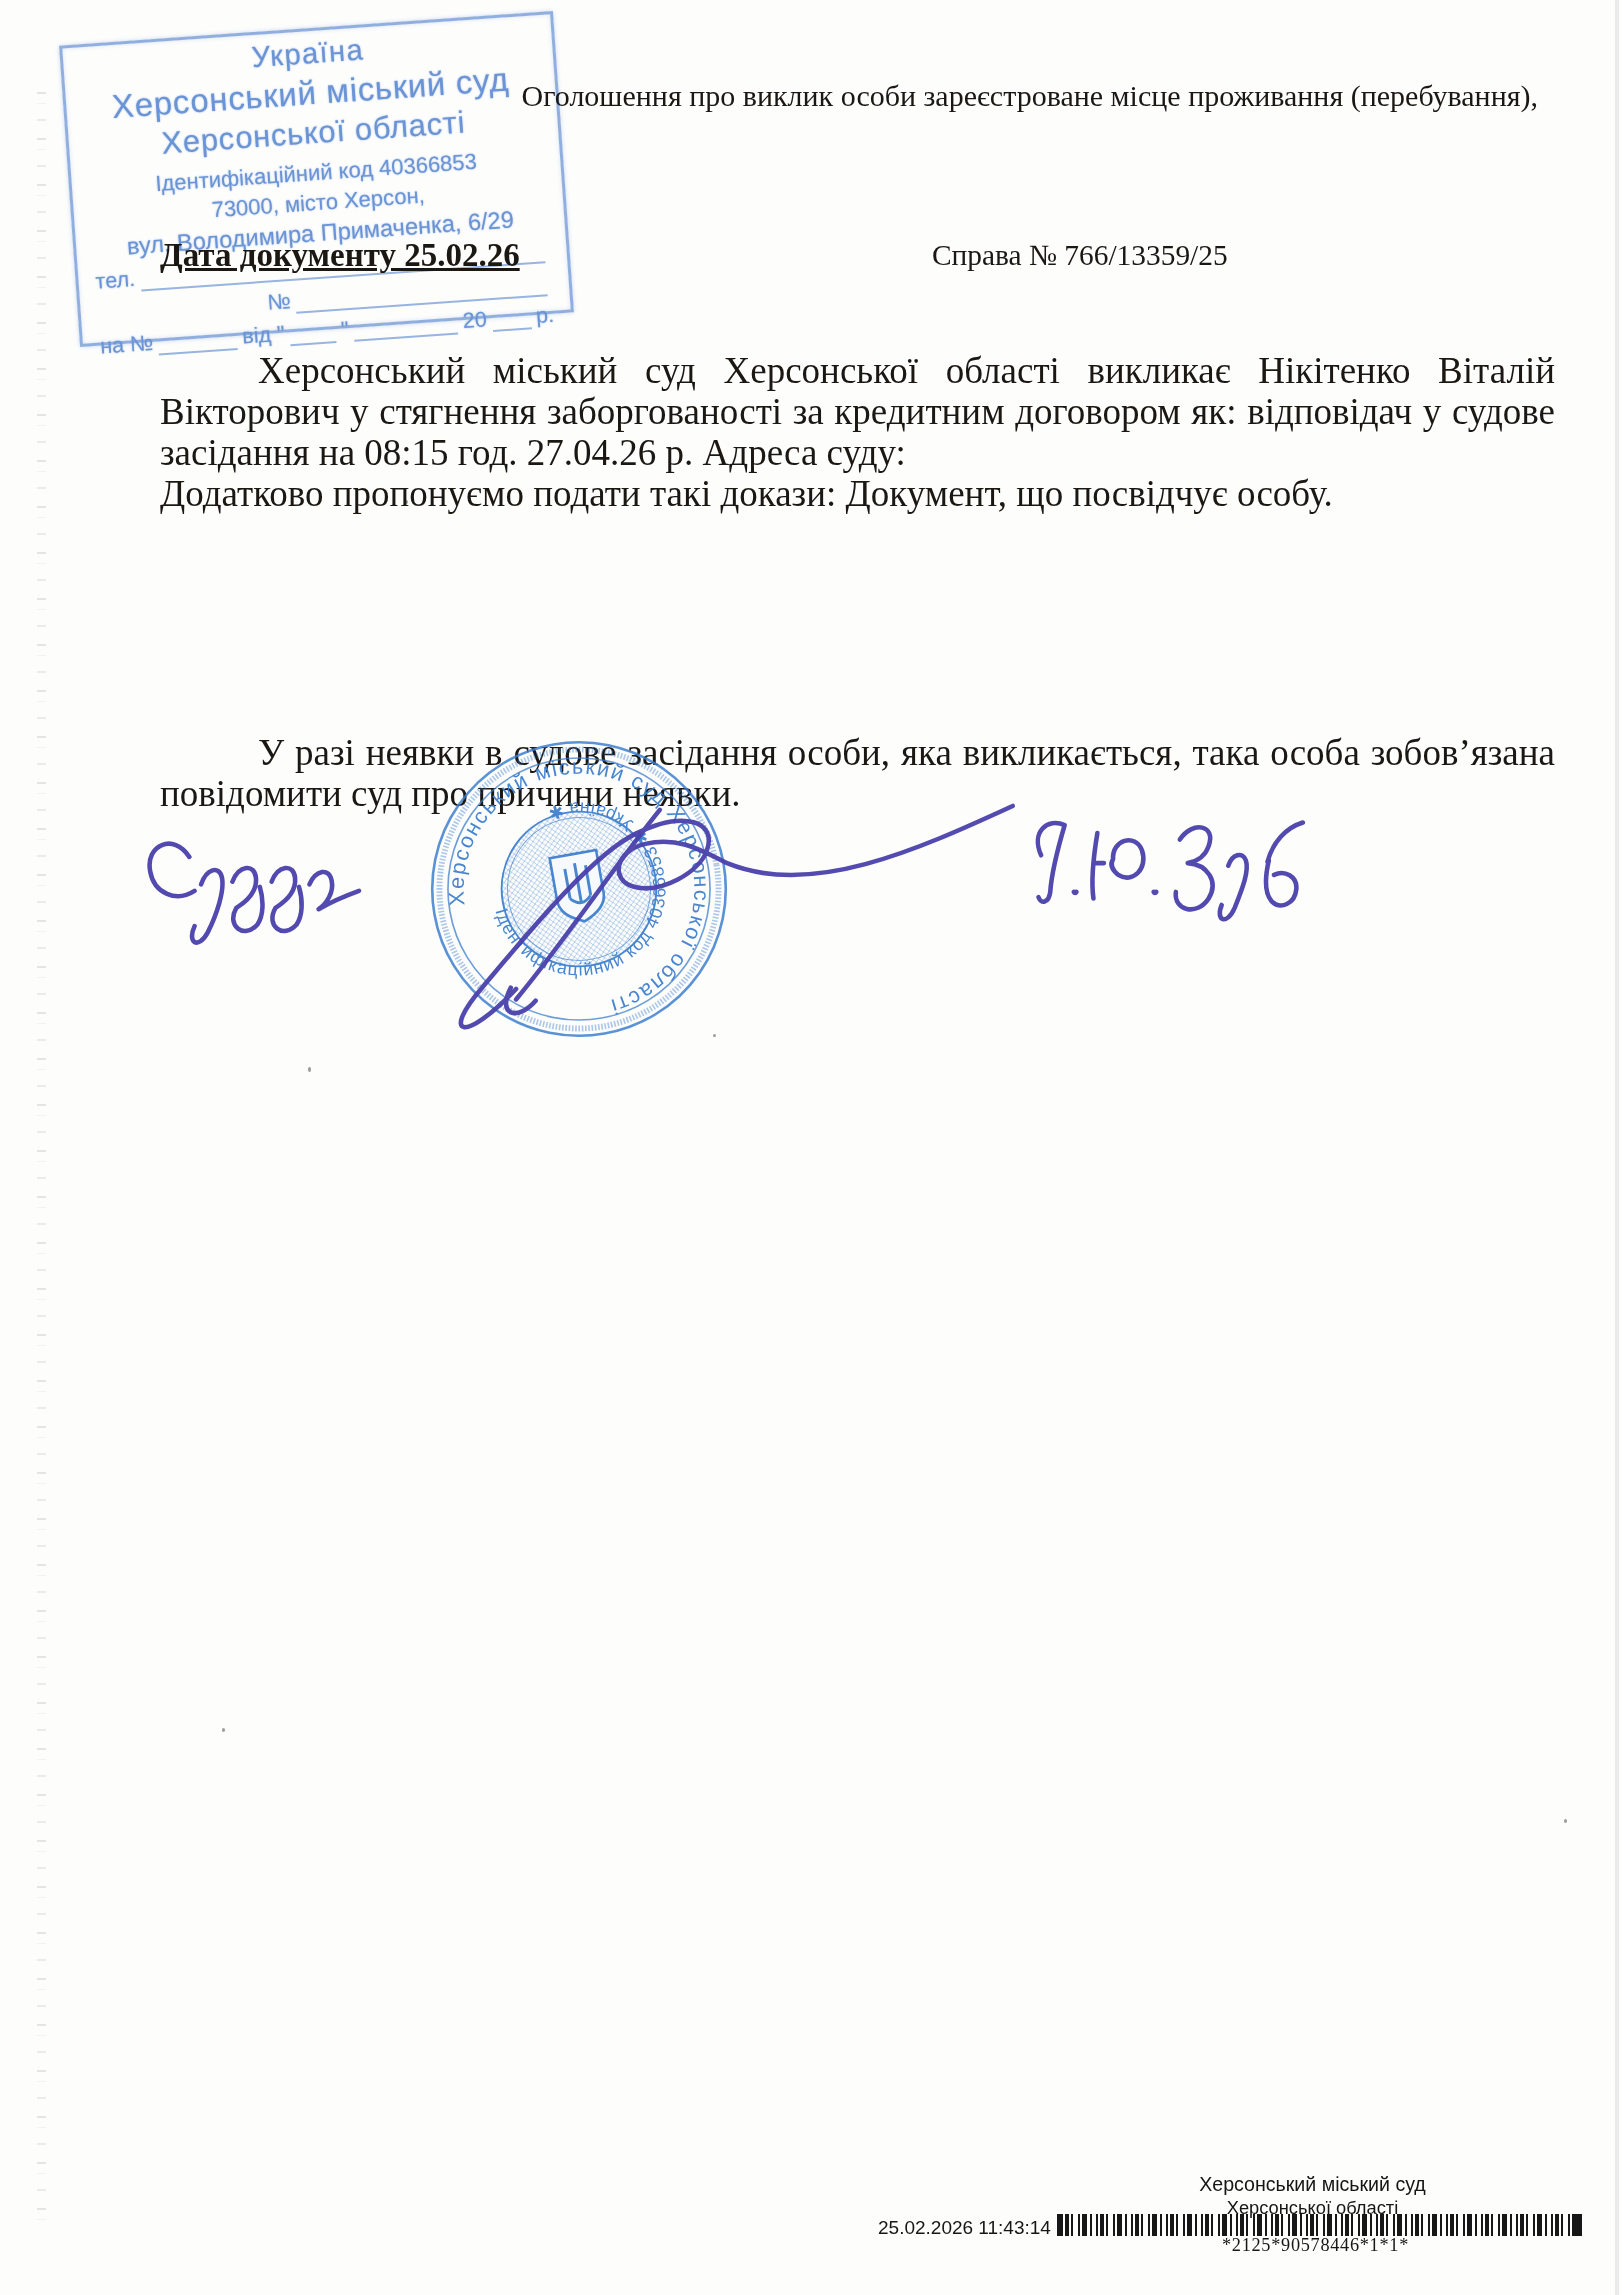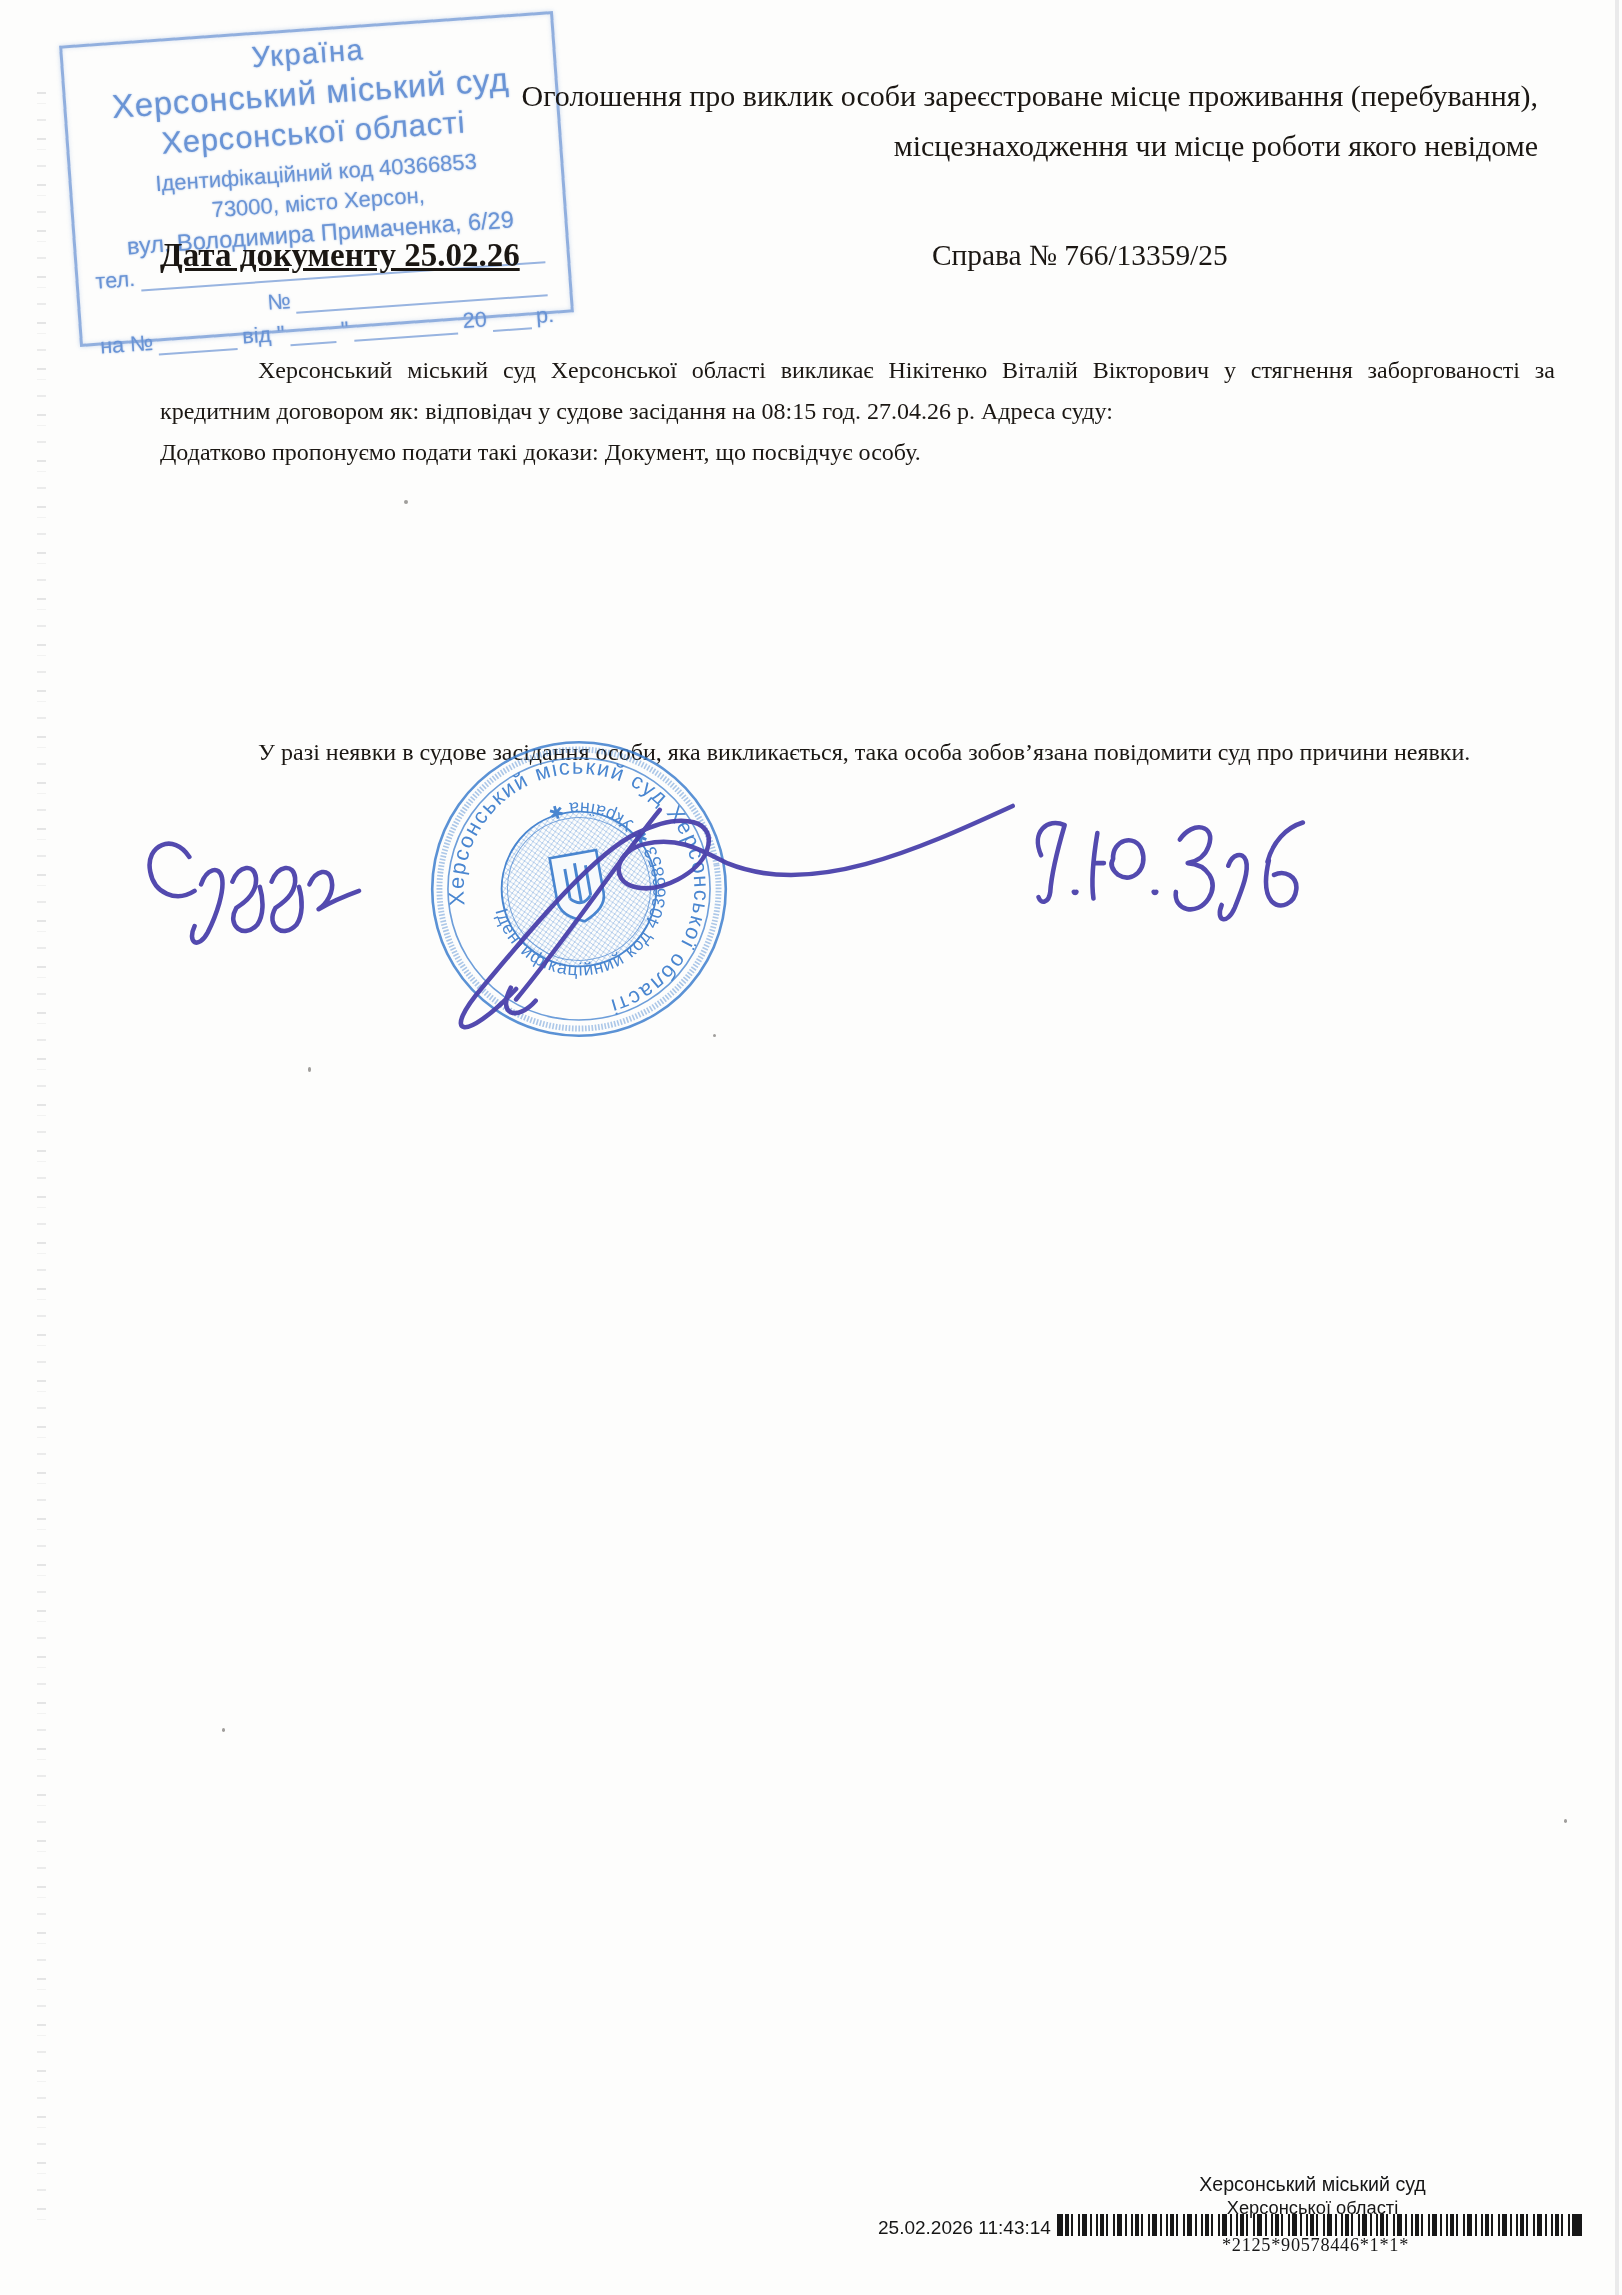--- a/index.html
+++ b/index.html
@@ -55,21 +55,21 @@
   .date-line{
     position:absolute;left:160px;top:237px;
     font-weight:bold;font-size:33px;z-index:4;white-space:nowrap;text-decoration:underline;
   }
   .case-line{
     position:absolute;left:932px;top:239px;
     font-size:29.4px;z-index:4;white-space:nowrap;
   }
   .body-block{
     position:absolute;left:160px;width:1395px;
-    font-size:24px;line-height:41px;text-align:justify;
+    font-size:37px;line-height:41px;text-align:justify;
     z-index:3;
   }
   .body-block p{margin:0;}
   .indent{text-indent:98px;}
   .center-heading{
     position:absolute;left:118px;top:542px;width:1400px;
     text-align:center;font-weight:bold;font-size:29.4px;z-index:3;
   }
   
   .sig{position:absolute;z-index:5;}
@@ -138,21 +138,20 @@
       <span>"</span>
       <span class="fill"></span>
       <span>20</span>
       <span class="shortfill" style="width:39px;"></span>
       <span>р.</span>
     </div>
   </div>
 
   <div class="doc-title">
     <div>Оголошення про виклик особи зареєстроване місце проживання (перебування),</div>
-    <div>місцезнаходження чи місце роботи якого невідоме</div>
   </div>
 
   <div class="date-line">Дата документу 25.02.26</div>
   <div class="case-line">Справа № 766/13359/25</div>
 
   <div class="body-block" style="top:350px;">
     <p class="indent">Херсонський міський суд Херсонської області викликає Нікітенко Віталій Вікторович у стягнення заборгованості  за кредитним договором  як: відповідач у судове засідання  на  08:15 год. 27.04.26 р. Адреса суду:</p>
     <p>Додатково пропонуємо подати такі докази: Документ, що посвідчує особу.</p>
   </div>
 

